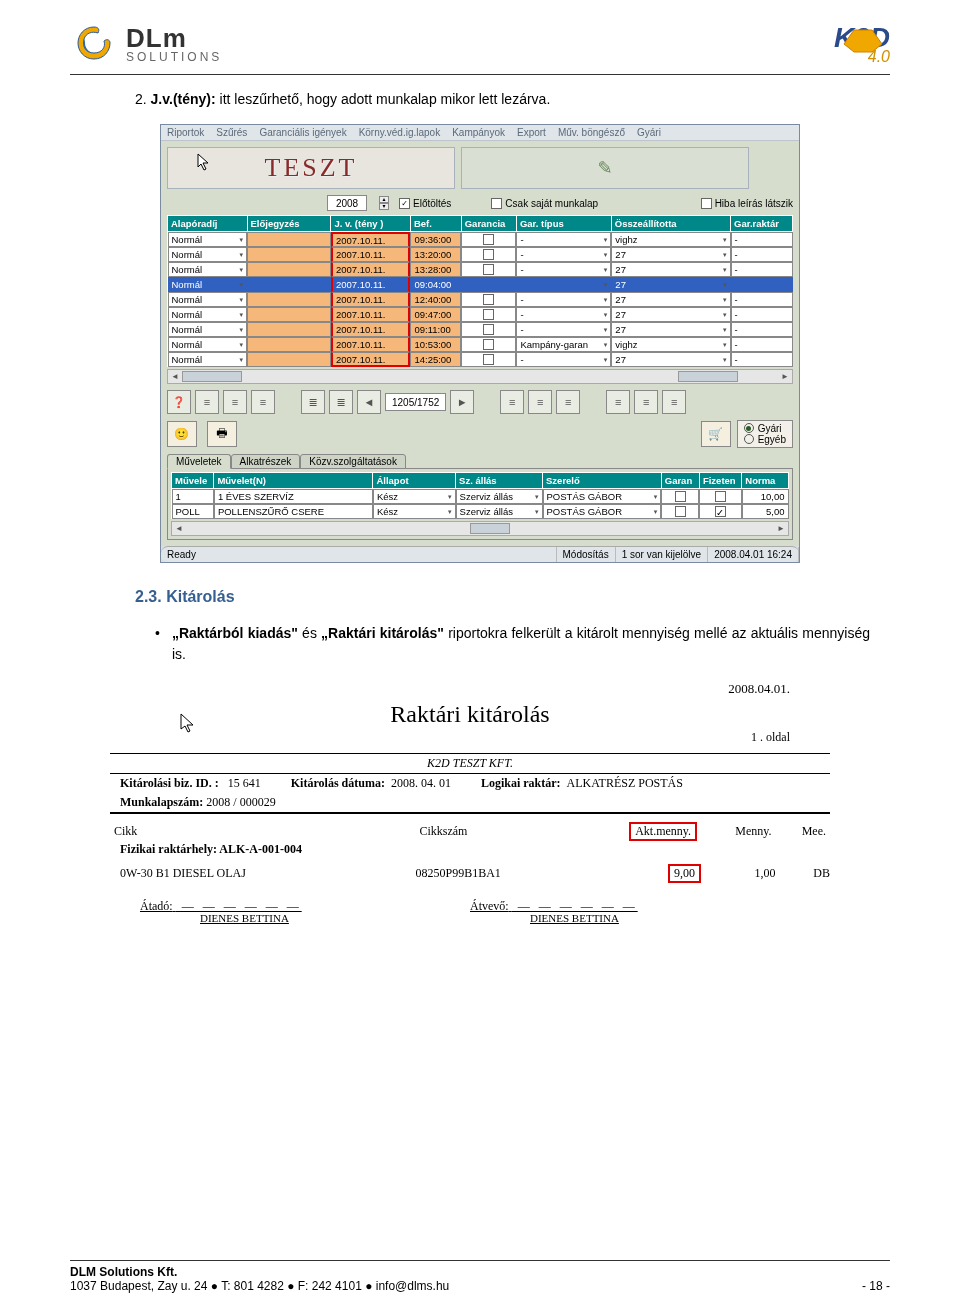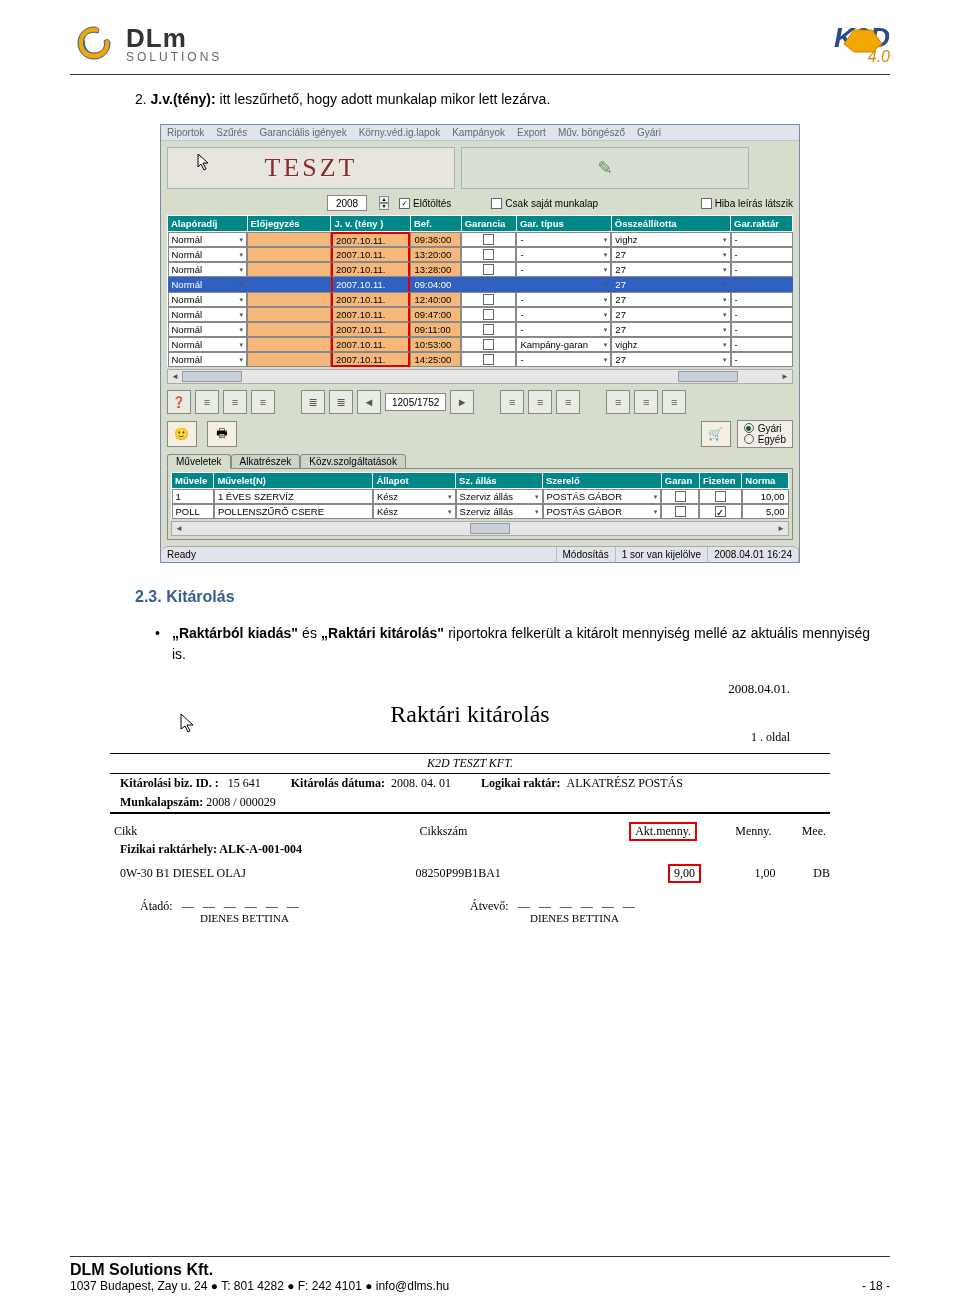--- a/index.html
+++ b/index.html
@@ -268,40 +268,40 @@
   .report .kv-row .lbl { font-weight:bold;}
   .report table.rep {
     width:100%; border-collapse:collapse; font-size:12px; margin-top:8px;
   }
   .report table.rep th { text-align:left; font-weight:normal; padding:2px 4px; font-size:12px;}
   .report table.rep th.r, .report table.rep td.r { text-align:right;}
   .report .phys { font-size:12px; padding:1px 10px;}
   .report .phys .b { font-weight:bold; }
   .report .cell-red { outline: 2px solid #e00000; padding: 0 4px; display:inline-block;}
   .report .sig-row { display:flex; justify-content:space-between; padding: 18px 30px 0 30px;}
-  .report .sig { flex:1; font-size:12px; }
+  .report .sig { flex:1; font-size:12px;text-decoration:underline; }
   .report .sig .dash { letter-spacing:3px; }
   .report .sig .nm { font-size:11px; display:block; margin-top:-2px; margin-left:60px;}
   .cursor { position:absolute; }
   .cursor svg { display:block; }
 
   
   .footer {
     position: absolute;
     bottom: 22px;
     left: 70px;
     right: 70px;
     border-top: 1px solid #333;
     padding-top: 4px;
     display:flex;
     justify-content: space-between;
     font-size: 12px;
     font-family: Arial, sans-serif;
   }
-  .footer .co { font-weight: bold; font-size: 16px; display:block;}
+  .footer .co { font-weight: bold; font-size: 12px; display:block;}
 </style>
 </head>
 <body>
 
 <div class="page">
 
   <div class="header">
     <div class="dlm-logo">
       <svg width="48" height="40" viewBox="0 0 48 40">
         <path d="M24 4 C14 4 8 12 8 20 C8 28 14 36 24 36 C34 36 40 28 40 20 C40 16 36 16 34 18 C36 24 32 30 24 30 C16 30 12 24 14 16 C16 10 22 8 28 10 C30 6 28 4 24 4 Z" fill="#f0a800" stroke="#2a5a9a" stroke-width="1"></path>

